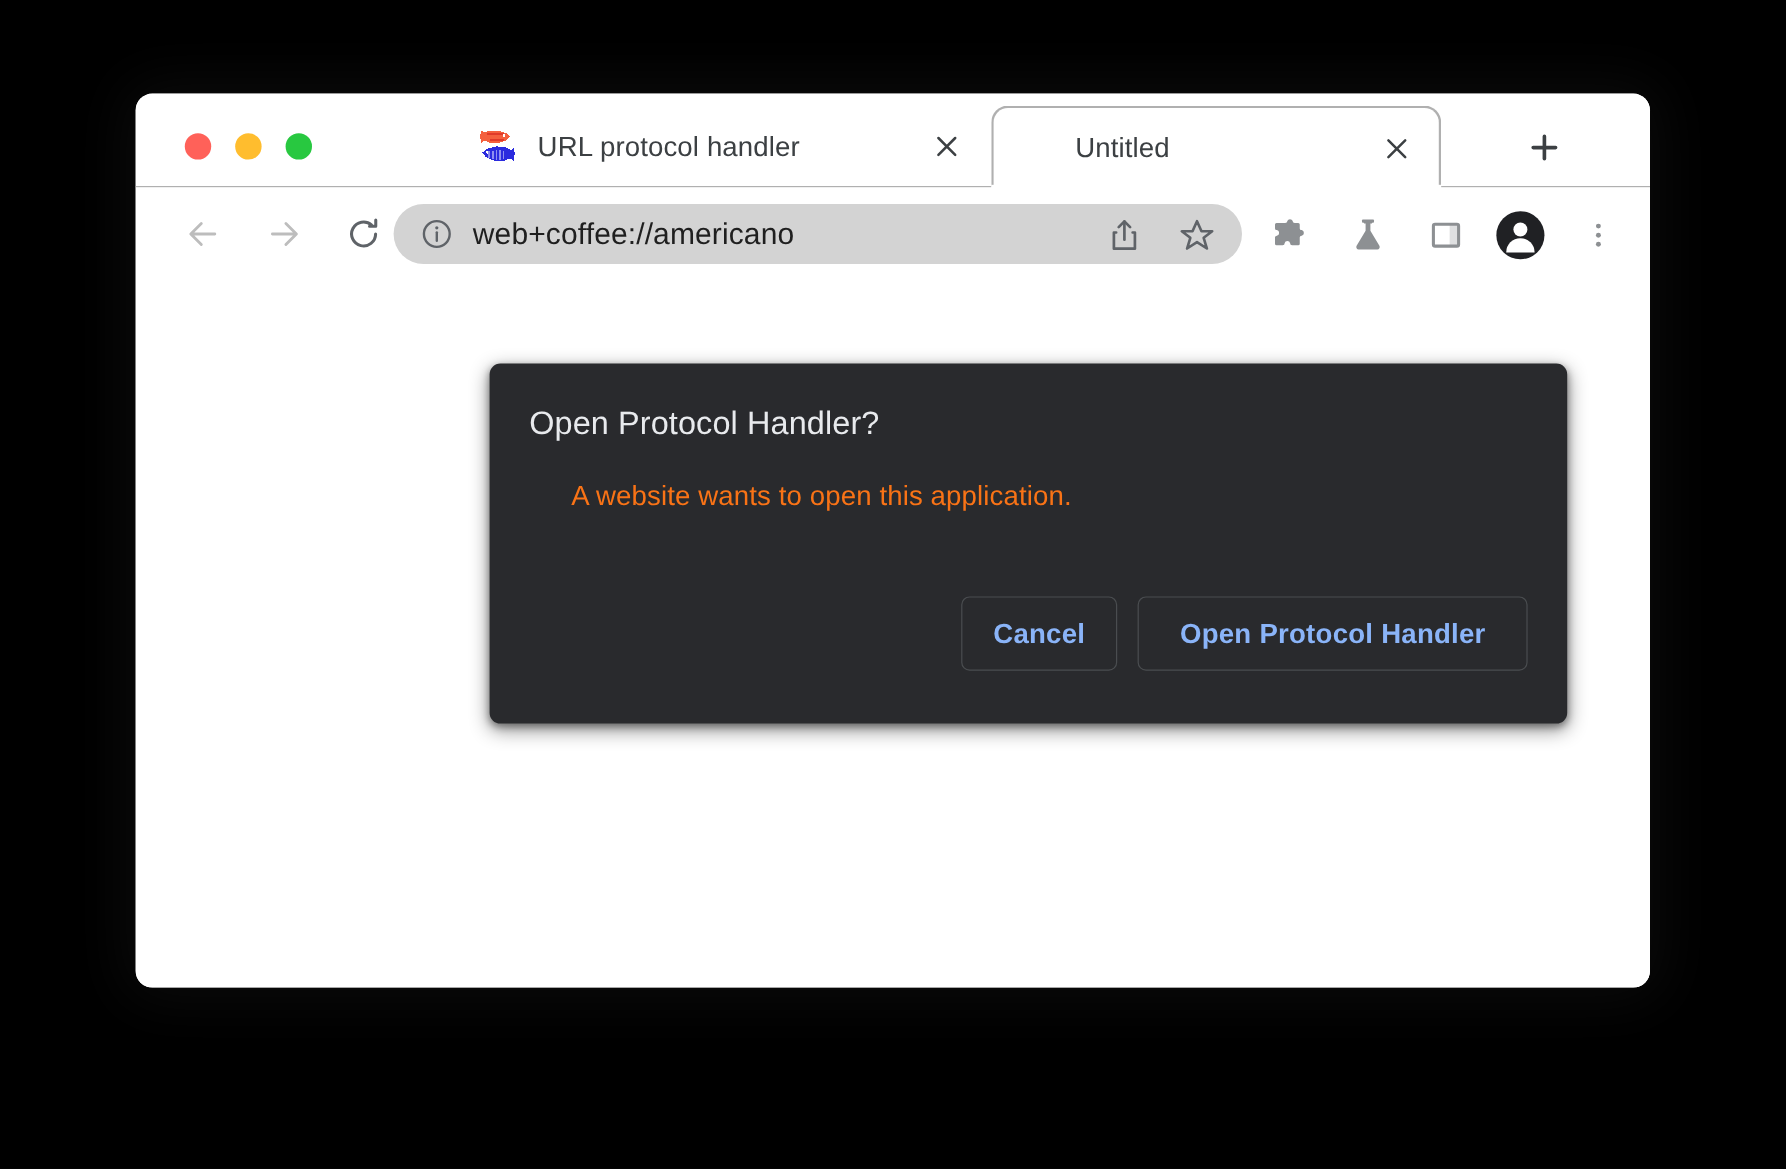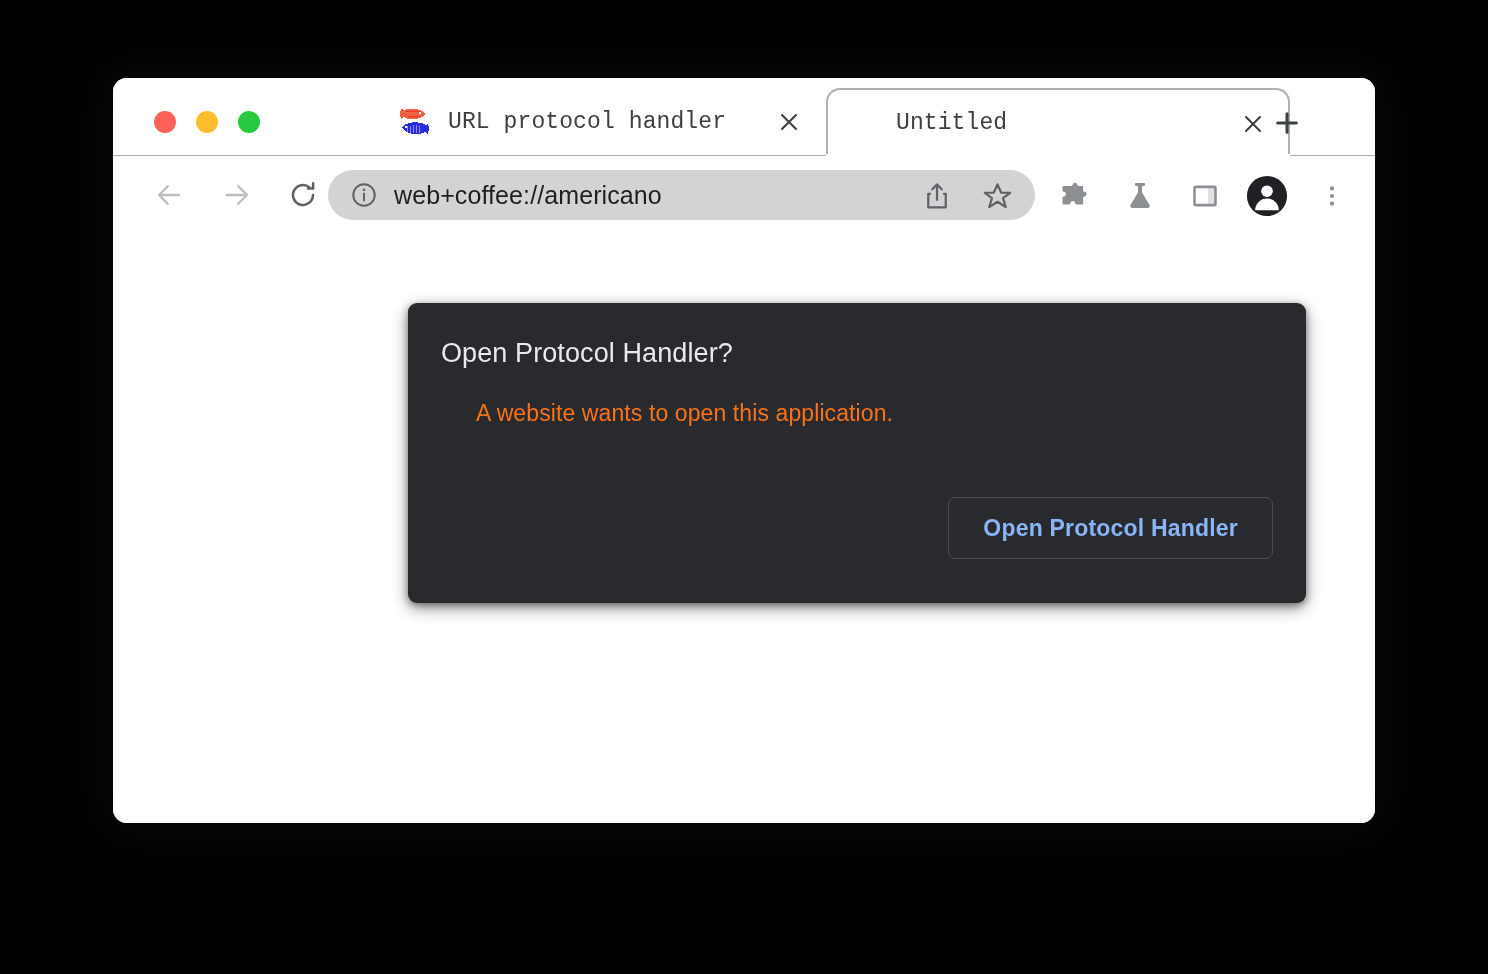--- a/index.html
+++ b/index.html
@@ -61,34 +61,33 @@
     background: #b0b0b0;
   }
 
   .tab {
     position: absolute;
     top: 10px;
     height: 68px;
     display: flex;
     align-items: center;
     background: #ffffff;
-    font-family: Liberation Mono, monospace;
   }
 
   
   #tab-inactive {
     left: 190px;
     width: 525px;
     padding-left: 95px;
   }
 
   
   #tab-active {
     left: 713px;
-    width: 464px;
+    width: 375px;
     border: 2px solid #b0b0b0;
     border-bottom: none;
     border-radius: 14px 14px 0 0;
     z-index: 3;
     justify-content: flex-start;
     padding-left: 68px;
   }
   #tab-active::after {
     content: "";
     position: absolute;
@@ -442,18 +441,19 @@
         </svg>
       </div>
     </div>
 
     <div id="page-content"></div>
 
     <div id="protocol-dialog">
       <div id="dialog-title">Open Protocol Handler?</div>
       <div id="dialog-message">A website wants to open this application.</div>
       <div id="dialog-actions">
+        <button class="dialog-button" id="dialog-cancel-button">Cancel</button>
         <button class="dialog-button" id="dialog-confirm-button">Open Protocol Handler</button>
       </div>
     </div>
 
   </div>
 </div>
 
 </body></html>

